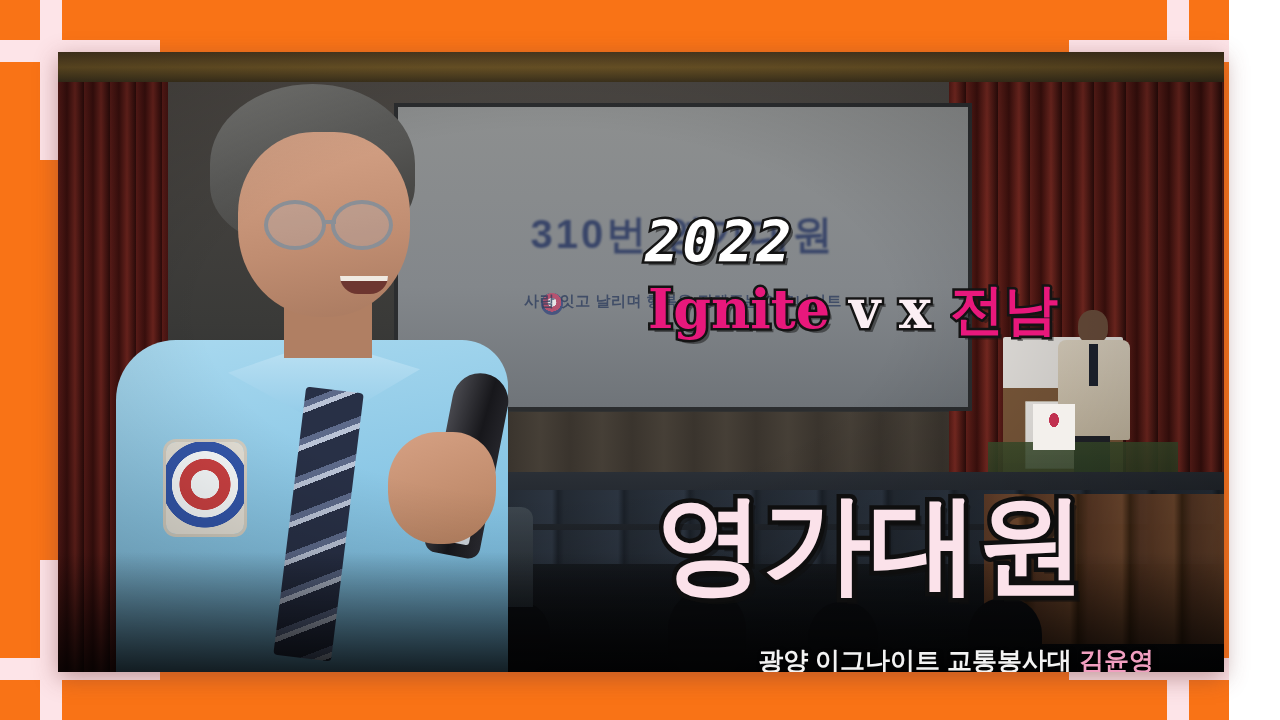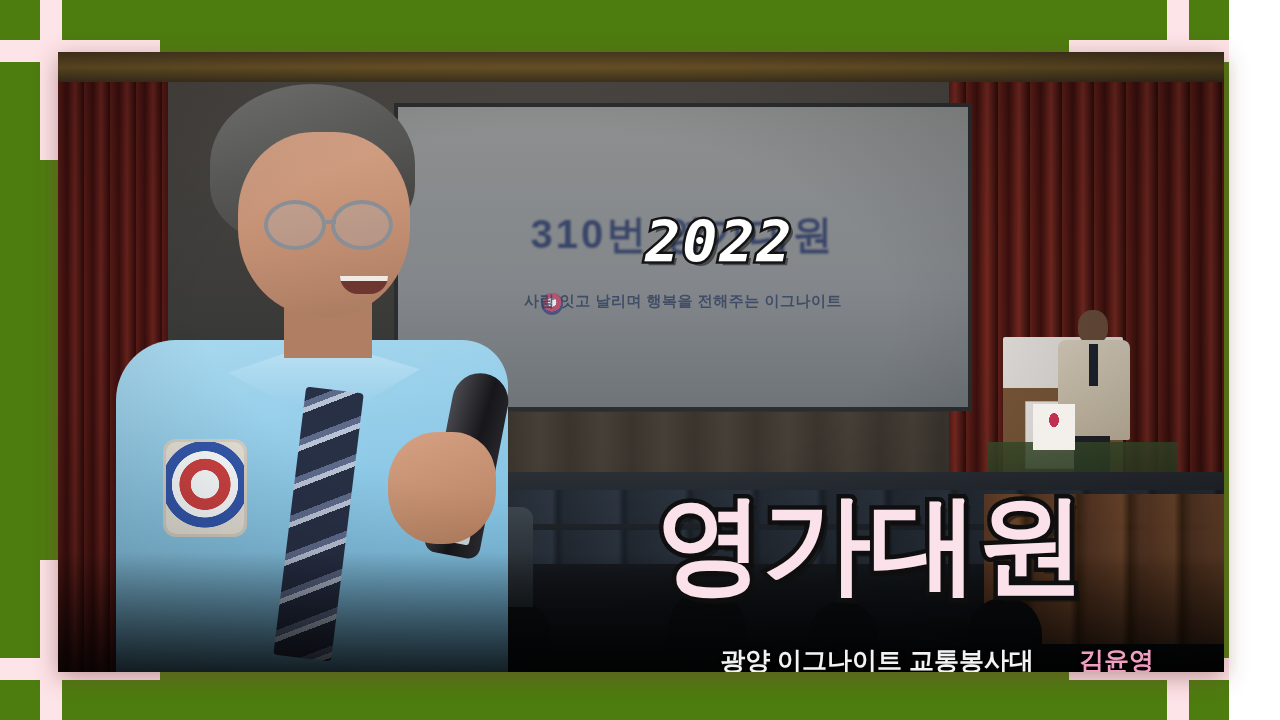--- a/index.html
+++ b/index.html
@@ -2,21 +2,21 @@
 <html><head>
 <meta charset="utf-8">
 <style>
   * { margin:0; padding:0; box-sizing:border-box; }
   html, body {
     width:1280px; height:720px; overflow:hidden;
     font-family:"Liberation Sans","DejaVu Sans",sans-serif;
   }
   #thumbnail {
     position:relative; width:1229px; height:720px;
-    background:#4d7c0f;
+    background:#f97316;
   }
 
   
   .cross { position:absolute; }
   .cross .vbar, .cross .hbar { position:absolute; background:#fde4e8; }
 
   #cross-tl { left:0; top:0; width:160px; height:160px; }
   #cross-tl .vbar { left:40px; top:0; width:22px; height:160px; }
   #cross-tl .hbar { left:0; top:40px; width:160px; height:22px; }
 
@@ -318,21 +318,21 @@
     letter-spacing:-1px;
   }
   #title-line1 { left:598px; top:312px; font-size:96px; }
   #title-line2 { left:598px; top:420px; font-size:108px; }
 
   #caption-name {
     right:70px; top:592px; text-align:right;
     font-size:25px; font-weight:700; color:#f3f3f3;
     text-shadow:2px 2px 5px rgba(0,0,0,.9);
   }
-  #caption-name .hl { color:#f19fc0;margin-left:38px; }
+  #caption-name .hl { color:#f19fc0; }
 
   .vignette {
     position:absolute; inset:0; pointer-events:none;
     background:radial-gradient(ellipse at 42% 42%, rgba(0,0,0,0) 36%, rgba(0,0,0,.42) 100%);
   }
   .bottom-fade {
     position:absolute; left:0; right:0; bottom:0; height:120px; pointer-events:none;
     background:linear-gradient(180deg, rgba(0,0,0,0), rgba(0,0,0,.78));
   }
 </style>
@@ -421,20 +421,23 @@
         <div class="ms-mouth"></div>
         <div class="ms-mic"></div>
         <div class="ms-hand"></div>
       </div>
 
       <div class="vignette"></div>
       <div class="bottom-fade"></div>
 
       <div class="ovl" id="year-text">2022</div>
 
+      <div class="ovl" id="ignite-line">
+        <span class="pk">Ignite</span><span class="wh"> v x </span><span class="pk">전남</span>
+      </div>
 
       <div class="ovl" id="title-line2">영가대원</div>
 
       <div class="ovl" id="caption-name">
         <span>광양 이그나이트 교통봉사대 </span><span class="hl">김윤영</span>
       </div>
 
     </div>
   </div>
 </div>

